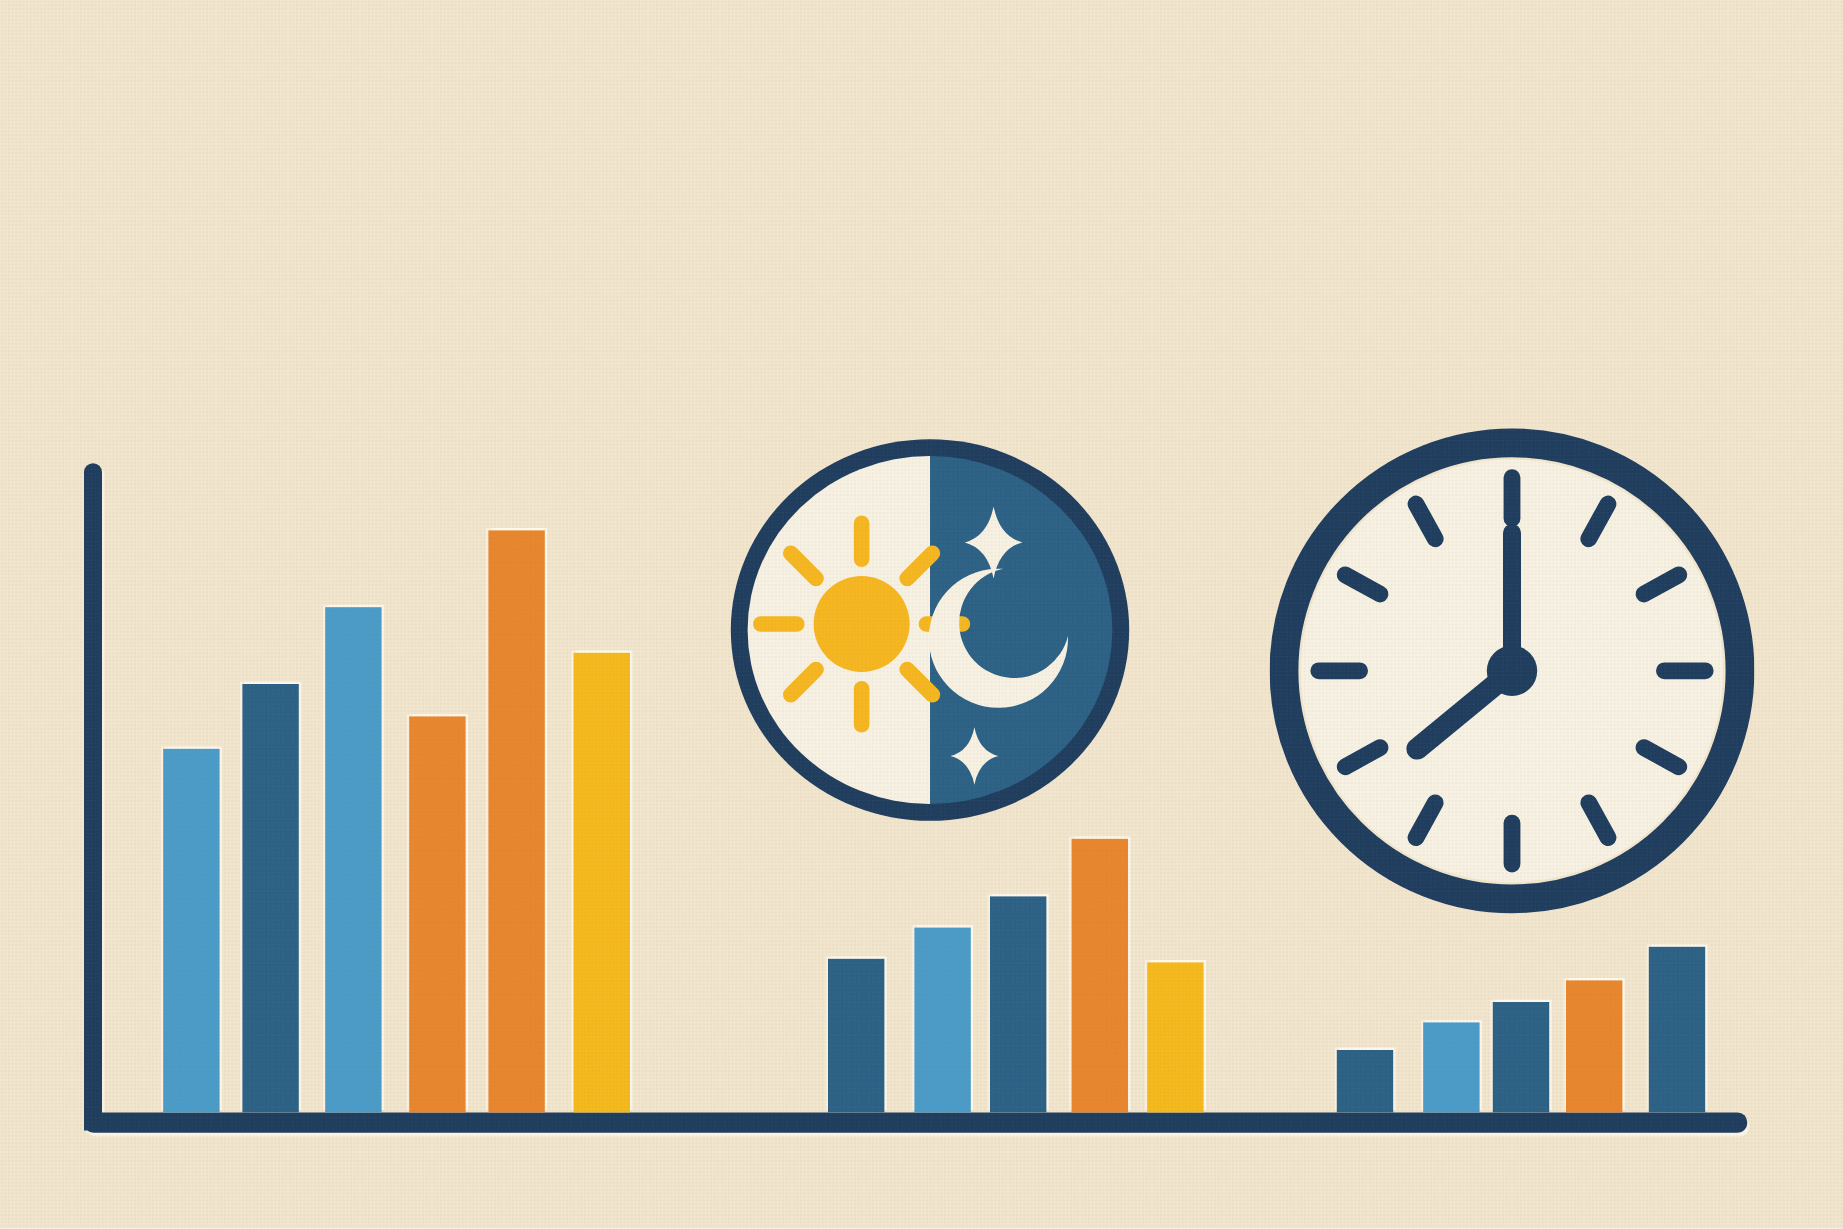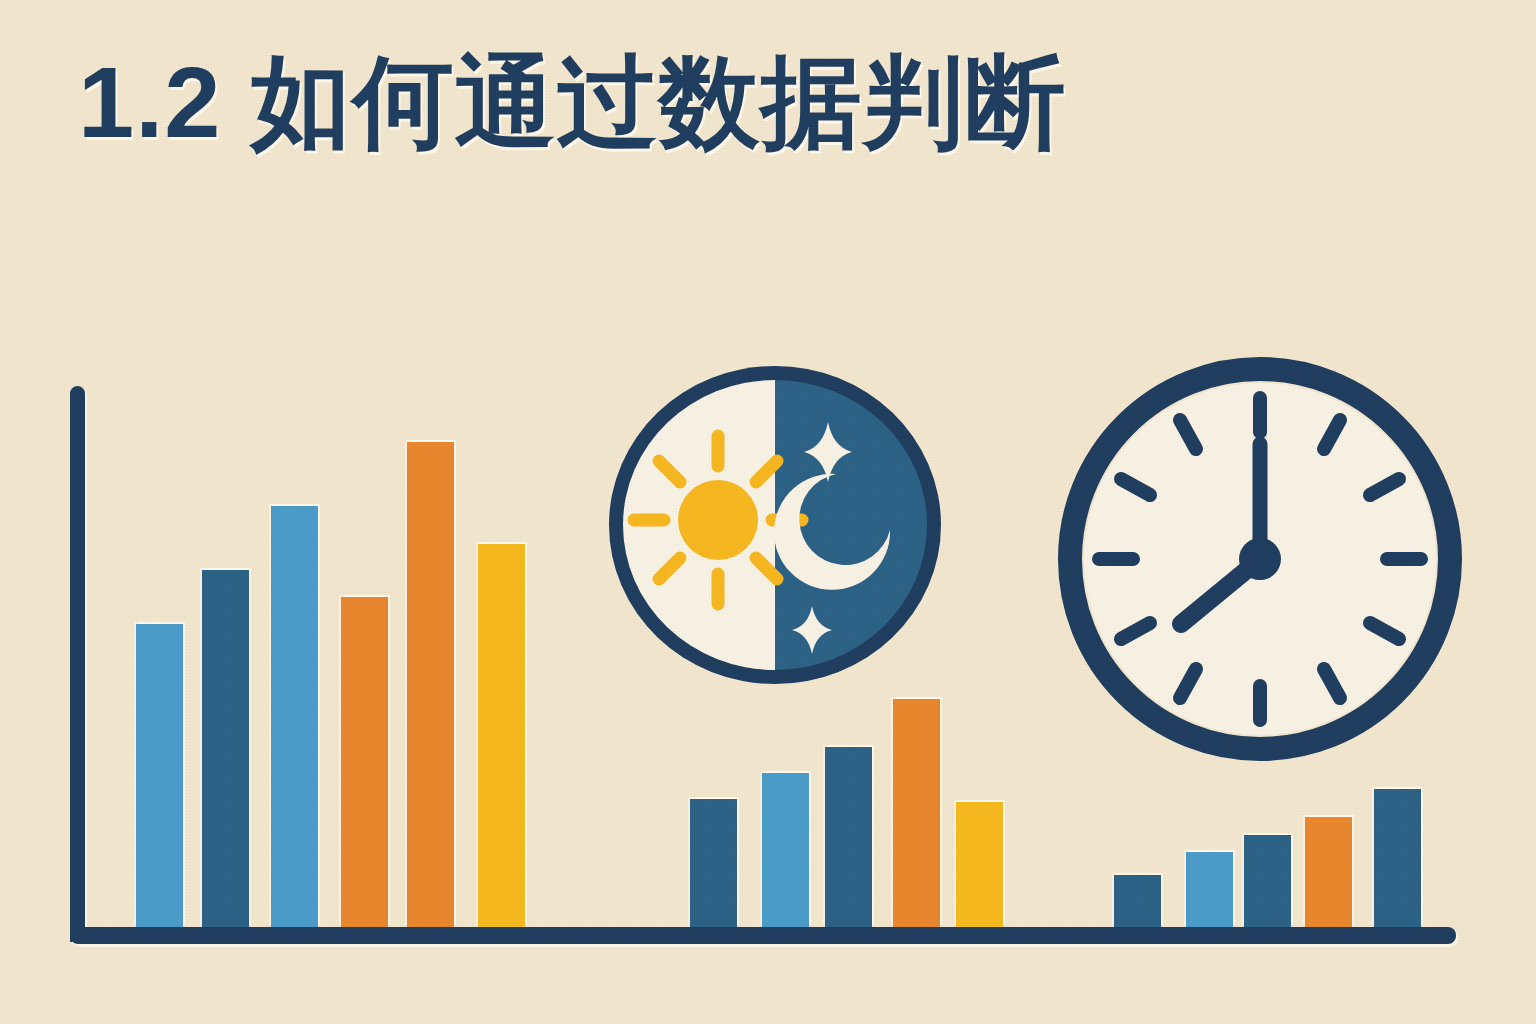--- a/index.html
+++ b/index.html
@@ -94,21 +94,20 @@
     width: 404px;
     height: 406px;
   }
 </style>
 </head>
 <body>
 
 <div id="canvas">
 
   <div id="title">
-    <div class="title-line">1.2 如何通过数据判断</div>
   </div>
 
   <div>
     <div class="axis-v"></div>
     <div class="axis-h"></div>
     <div id="bars">
         <div class="bar" style="left: 136px; width: 47px; height: 303px; background: rgb(74, 155, 200);"></div>
         <div class="bar" style="left: 202px; width: 47px; height: 357px; background: rgb(44, 97, 134);"></div>
         <div class="bar" style="left: 271px; width: 47px; height: 421px; background: rgb(74, 155, 200);"></div>
         <div class="bar" style="left: 341px; width: 47px; height: 330px; background: rgb(232, 134, 46);"></div>

